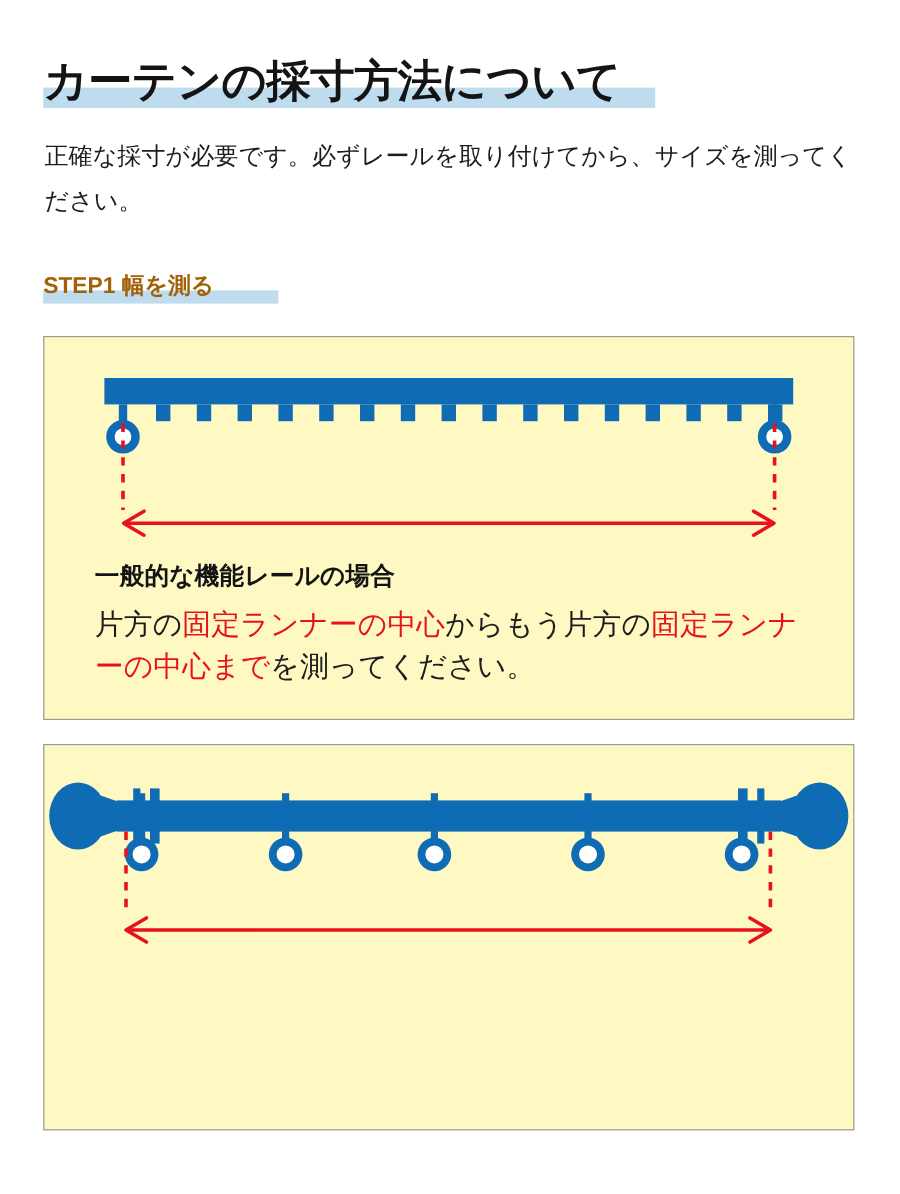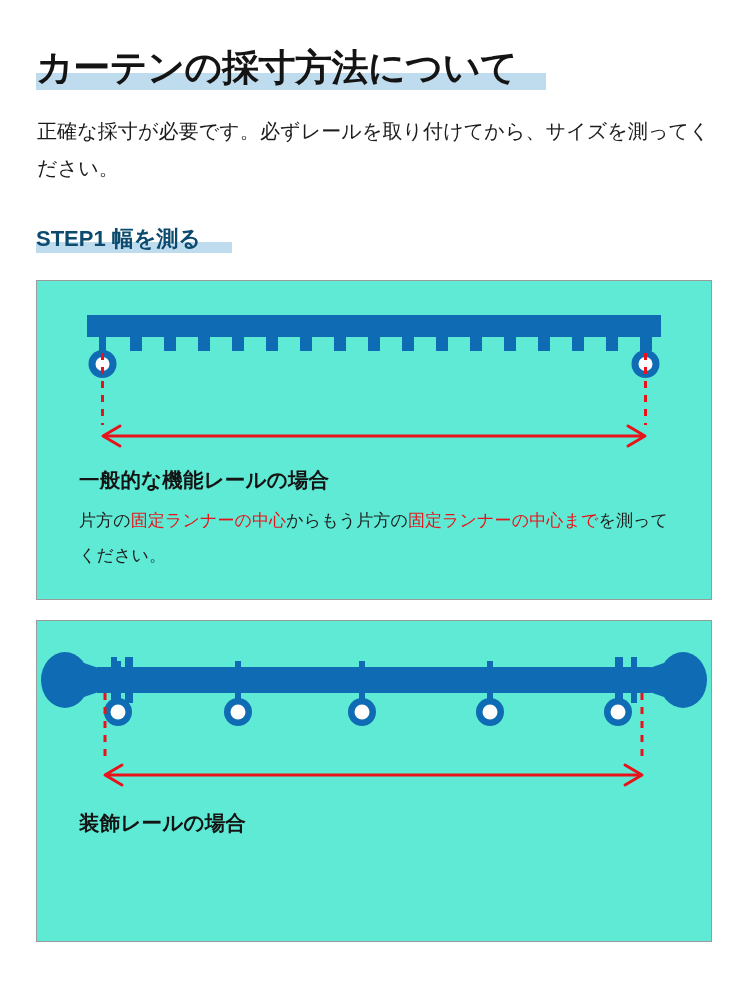--- a/index.html
+++ b/index.html
@@ -66,44 +66,44 @@
   
   .step-wrap {
     position: absolute;
     left: 36px;
     top: 224px;
     height: 30px;
   }
   .step-text {
     position: relative;
     display: inline-block;
-    font-size: 22px;
+    font-size: 19px;
     font-weight: bold;
     line-height: 30px;
-    color: #0c4a6e;
+    color: #a16207;
     white-space: nowrap;
     z-index: 2;
   }
   .step-hl {
     position: absolute;
     left: 0;
     bottom: 1px;
     height: 11px;
     width: 196px;
     background: #bfdcee;
     z-index: 1;
   }
 
   
   .panel {
     position: absolute;
     left: 36px;
     width: 676px;
     border: 1px solid #9a9a9a;
-    background: #5eead4;
+    background: #fef9c3;
     box-sizing: border-box;
   }
   #panel-function { top: 280px; height: 320px; }
   #panel-decorative { top: 620px; height: 322px; }
 
   .fig {
     position: absolute;
     left: 0;
     top: 0;
     width: 674px;
@@ -120,21 +120,21 @@
     color: #141414;
     letter-spacing: 0.2px;
   }
   #cap-title-function { top: 185px; }
   #cap-title-decorative { top: 188px; }
 
   .cap-body {
     position: absolute;
     left: 42px;
     width: 605px;
-    font-size: 17px;
+    font-size: 24px;
     line-height: 35px;
     color: #1c1c1c;
     letter-spacing: 0.1px;
   }
   #cap-body-function { top: 222px; }
   #cap-body-decorative { top: 226px; }
 
   .red { color: #e8131a; }
 </style>
 </head>
@@ -267,17 +267,16 @@
       <line x1="68" y1="64" x2="68" y2="134" stroke="#e8131a" stroke-width="3" stroke-dasharray="7 7"></line>
       <line x1="605" y1="64" x2="605" y2="134" stroke="#e8131a" stroke-width="3" stroke-dasharray="7 7"></line>
 
       <g stroke="#e8131a" fill="none" stroke-width="3" stroke-linecap="round" stroke-linejoin="round">
         <line x1="72" y1="146" x2="601" y2="146"></line>
         <polyline points="85,136 68,146 85,156"></polyline>
         <polyline points="588,136 605,146 588,156"></polyline>
       </g>
     </svg>
 
-    <div class="cap-title" id="cap-title-decorative">装飾レールの場合</div>
 
   </div>
 
 </div>
 
 </body></html>

